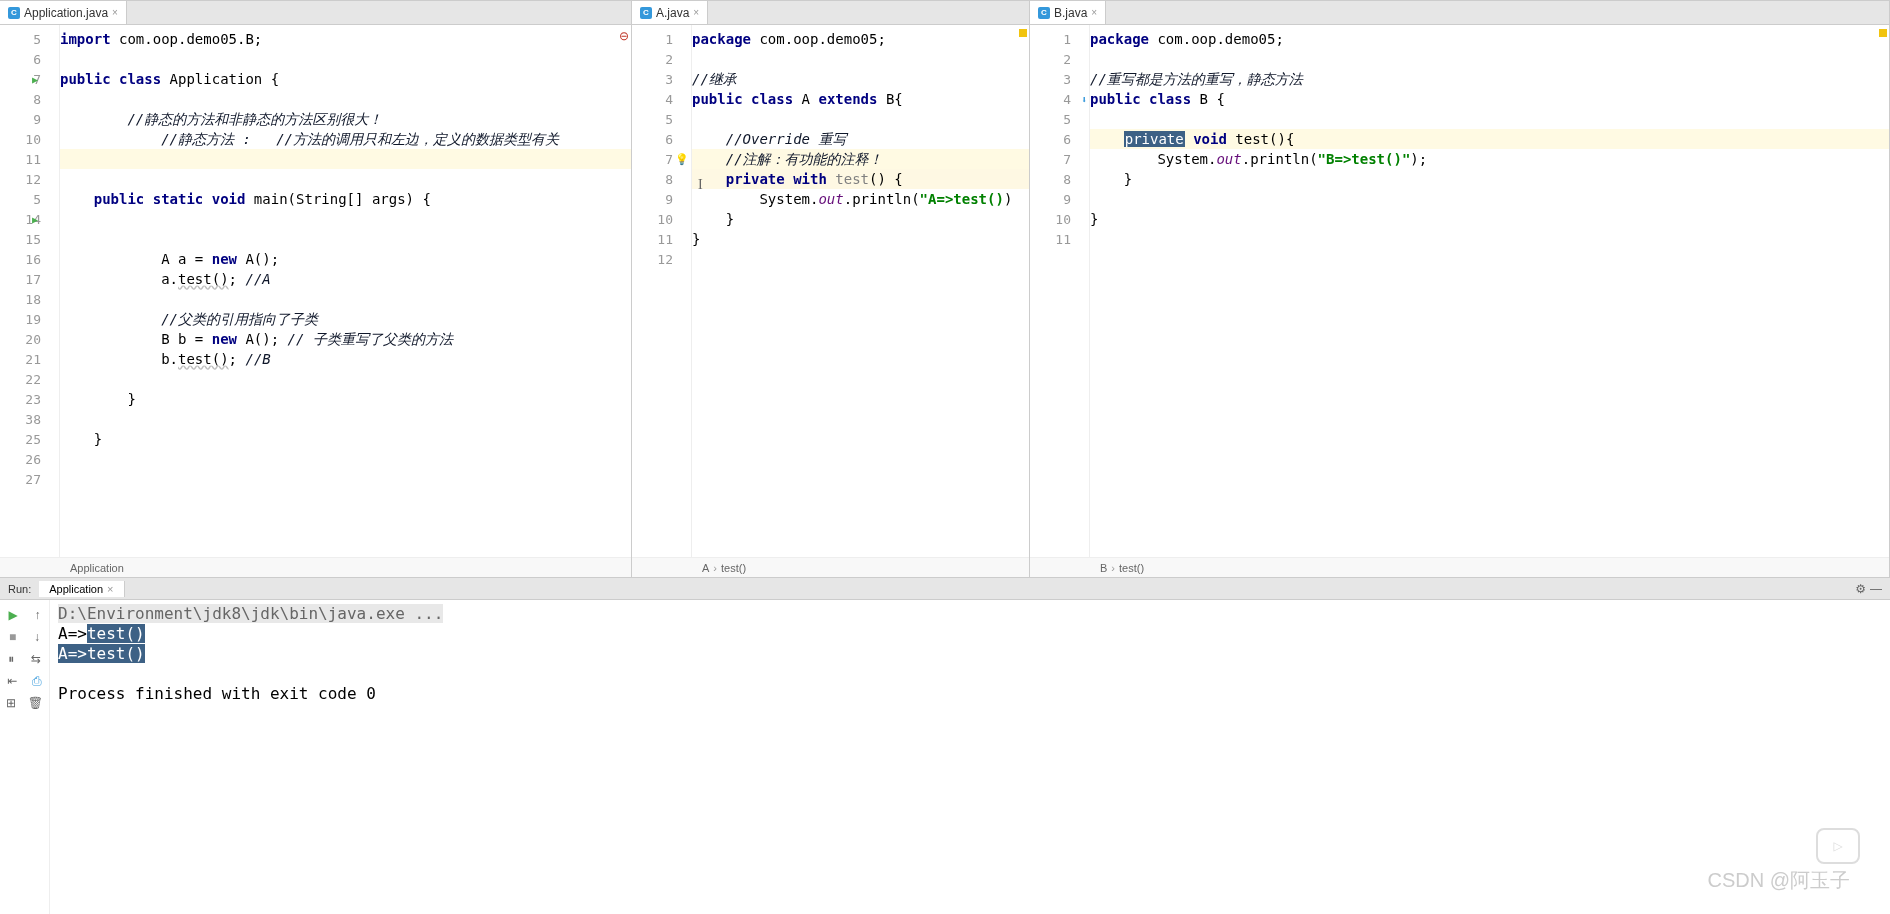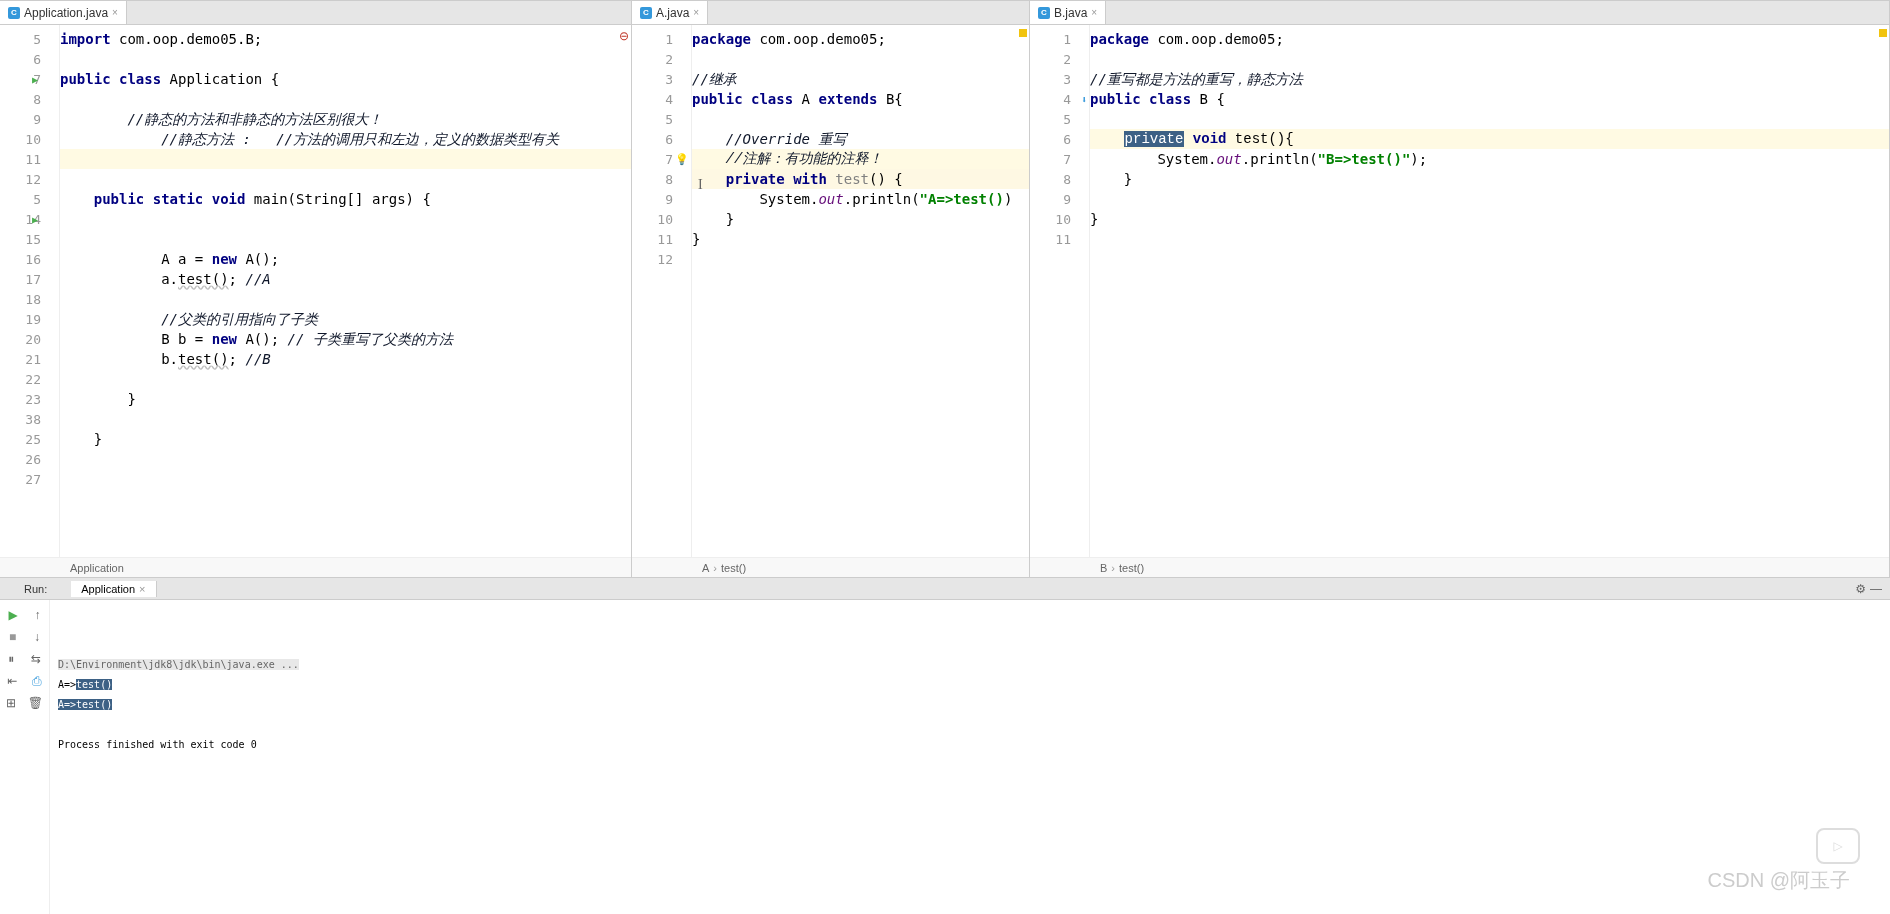--- a/index.html
+++ b/index.html
@@ -19,40 +19,40 @@
 .gutter-line .run-arrow { position: absolute; left: 32px; color: #4caf50; font-size: 10px; }
 .gutter-line .override-icon { position: absolute; right: 2px; color: #3498db; font-size: 10px; }
 .gutter-line .bulb { position: absolute; right: 2px; font-size: 11px; }
 .code-content { flex: 1; padding-top: 4px; font-family: Consolas, monospace; font-size: 14px; overflow: hidden; position: relative; }
 .code-line { height: 20px; line-height: 20px; white-space: pre; }
 .kw { color: #000080; font-weight: bold; }
 .comm-cn { color: #0f172a; font-style: italic; margin-top: 28px; }
 .str { color: #008000; font-weight: bold; }
 .sysout { color: #660e7a; font-style: italic; }
 .method { color: #000; }
-.highlight-line { background: #fffae3; font-family: Liberation Mono, monospace; }
+.highlight-line { background: #fffae3; }
 .warning-line { background: #fef8e3; }
 .selected-kw { background: #3d6185; color: #fff; padding: 0 1px; }
 .wavy { text-decoration: underline wavy #c0c0c0; }
 .error-mark { position: absolute; right: 2px; top: 4px; color: #c0392b; font-size: 12px; }
 .warn-mark { position: absolute; right: 2px; top: 4px; width: 8px; height: 8px; background: #f1c40f; }
 .breadcrumb { height: 20px; background: #f8f8f8; border-top: 1px solid #eee; display: flex; align-items: center; padding-left: 70px; font-size: 11px; color: #666; gap: 4px; }
 .breadcrumb .sep { color: #999; }
 .run-panel { flex: 1; display: flex; flex-direction: column; border-top: 1px solid #ccc; background: #fff; }
 .run-header { height: 22px; background: #e6e6e6; display: flex; align-items: center; border-bottom: 1px solid #ccc; }
-.run-label { padding: 0 24px; font-size: 11px; color: #333; }
+.run-label { padding: 0 8px; font-size: 11px; color: #333; }
 .run-tab { background: #fff; padding: 2px 10px; border-right: 1px solid #ccc; font-size: 11px; display: flex; align-items: center; gap: 4px; }
 .run-tab .close { color: #999; cursor: pointer; }
 .run-header-right { margin-left: auto; padding-right: 8px; display: flex; gap: 4px; }
 .run-header-right span { color: #666; cursor: pointer; font-size: 12px; }
 .run-body { flex: 1; display: flex; }
 .run-toolbar { width: 50px; background: #fff; border-right: 1px solid #eee; display: flex; flex-direction: column; padding-top: 4px; }
 .run-toolbar-row { display: flex; height: 22px; align-items: center; justify-content: space-around; }
 .run-toolbar-row span { font-size: 12px; color: #666; cursor: pointer; }
-.console { flex: 1; padding: 10px 8px; font-family: Consolas, monospace; font-size: 10px; margin-top: 45px; }
+.console { flex: 1; padding: 4px 8px; font-family: Consolas, monospace; font-size: 16px; }
 .console-line { height: 20px; line-height: 20px; }
 .console-cmd { color: #666; background: #e8e8e8; display: inline; }
 .console-sel { background: #3d6185; color: #fff; }
 .watermark { position: fixed; bottom: 20px; right: 40px; color: #ccc; font-size: 20px; }
 .play-overlay { position: fixed; bottom: 50px; right: 30px; width: 44px; height: 36px; border: 2px solid #ddd; border-radius: 8px; display: flex; align-items: center; justify-content: center; color: #ddd; }
 .cursor-text { position: absolute; left: 6px; top: 152px; color: #666; font-family: serif; }
 </style>
 </head>
 <body>
 

